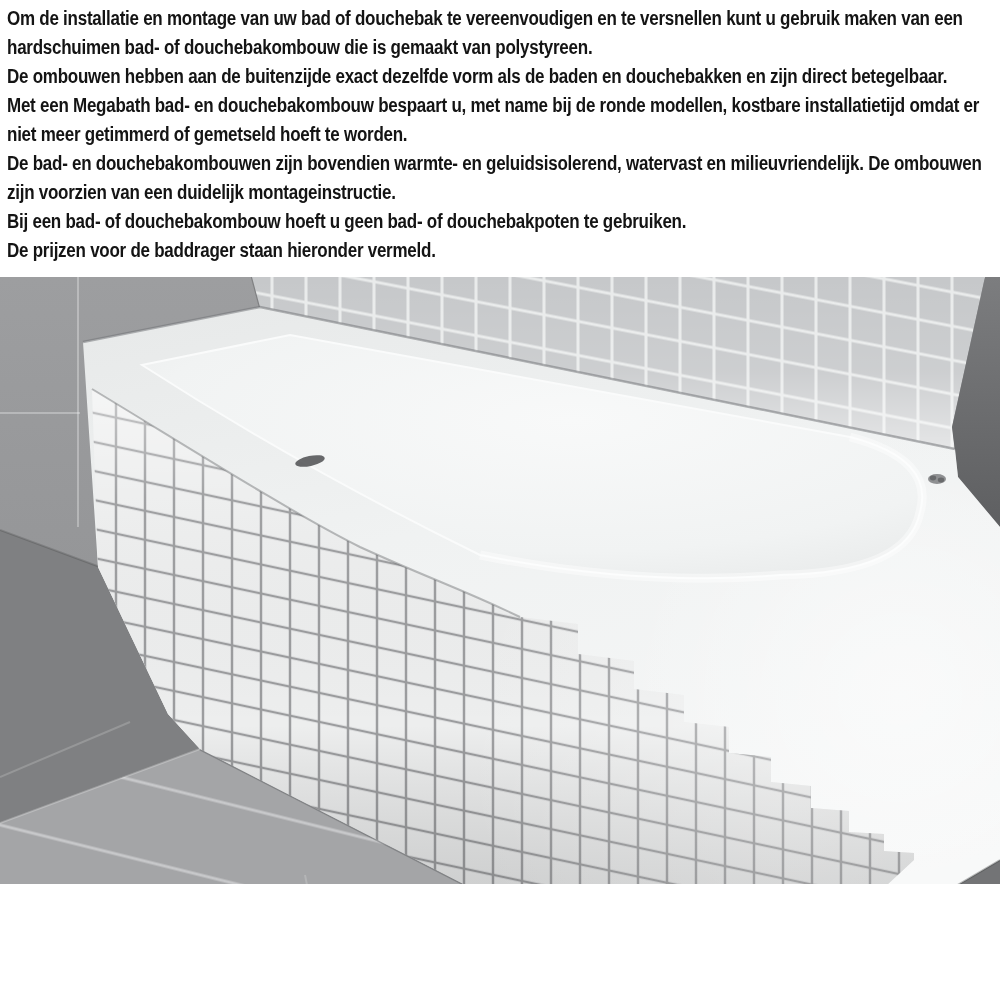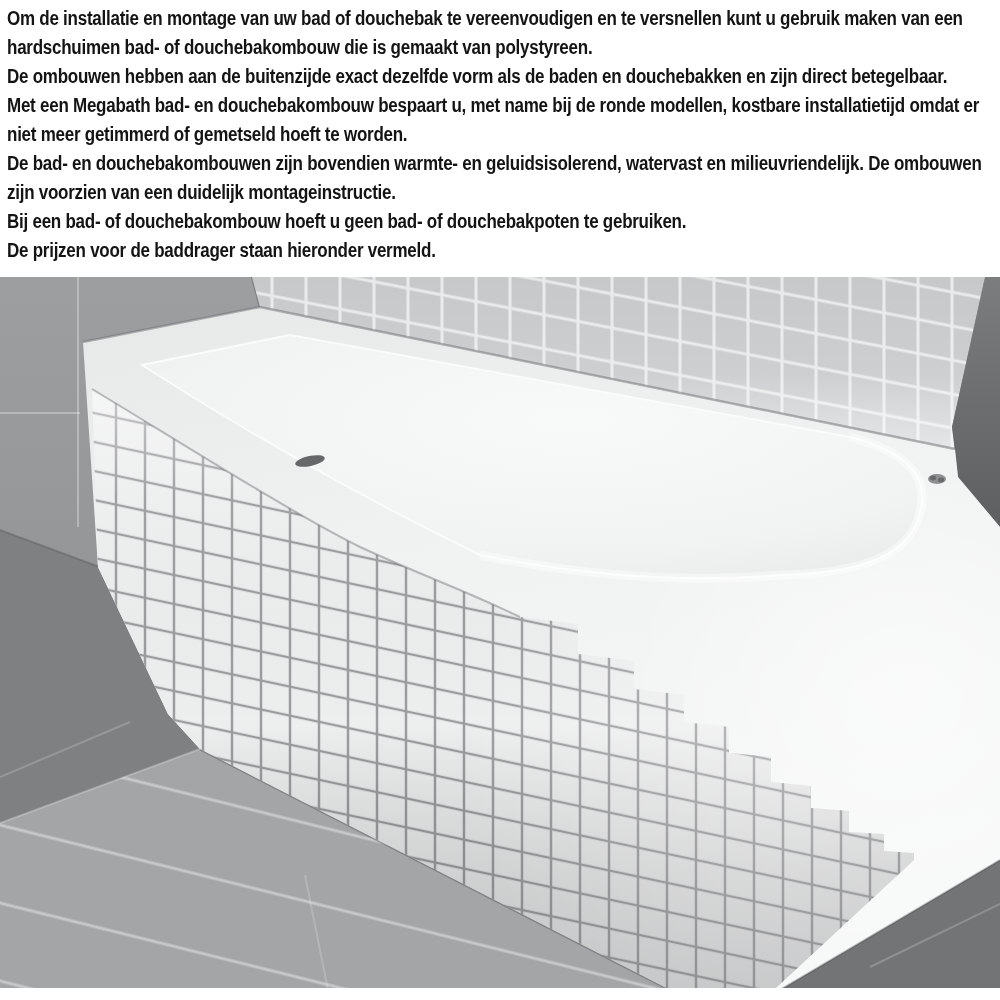--- a/index.html
+++ b/index.html
@@ -1,16 +1,16 @@
 <!DOCTYPE html>
 <html style="--text: #141414; --wall-grey: #97989a; --wall-tile: #c6c8ca; --wall-grout: #e9ebeb; --corner-dark: #68696b; --tub-white: #f3f4f4; --apron-tile: #edeeee; --apron-grout: #9b9c9e; --floor-plank: #a4a5a7; --floor-plank-grout: #c7c8ca; --floor-dark: #7f8082; --floor-dark-right: #737476;"><head>
 <meta charset="utf-8">
 <style>
   html,body{margin:0;padding:0;background:#fff;}
-  .page{position:relative;width:1000px;height:988px;background:#fff;overflow:hidden;
+  .page{position:relative;width:1000px;height:884px;background:#fff;overflow:hidden;
         font-family:"Liberation Sans",sans-serif;}
   .intro{position:absolute;top:4px;left:7px;right:0;color:var(--text,#141414);}
   .intro .line{white-space:nowrap;height:29px;line-height:29px;font-size:20px;font-weight:700;
         letter-spacing:-0.3px;transform:scaleX(0.85);transform-origin:0 50%;}
   .photo{position:absolute;top:277px;left:0;width:1000px;height:723px;}
   .photo svg{display:block;}
 </style>
 </head>
 <body>
 

